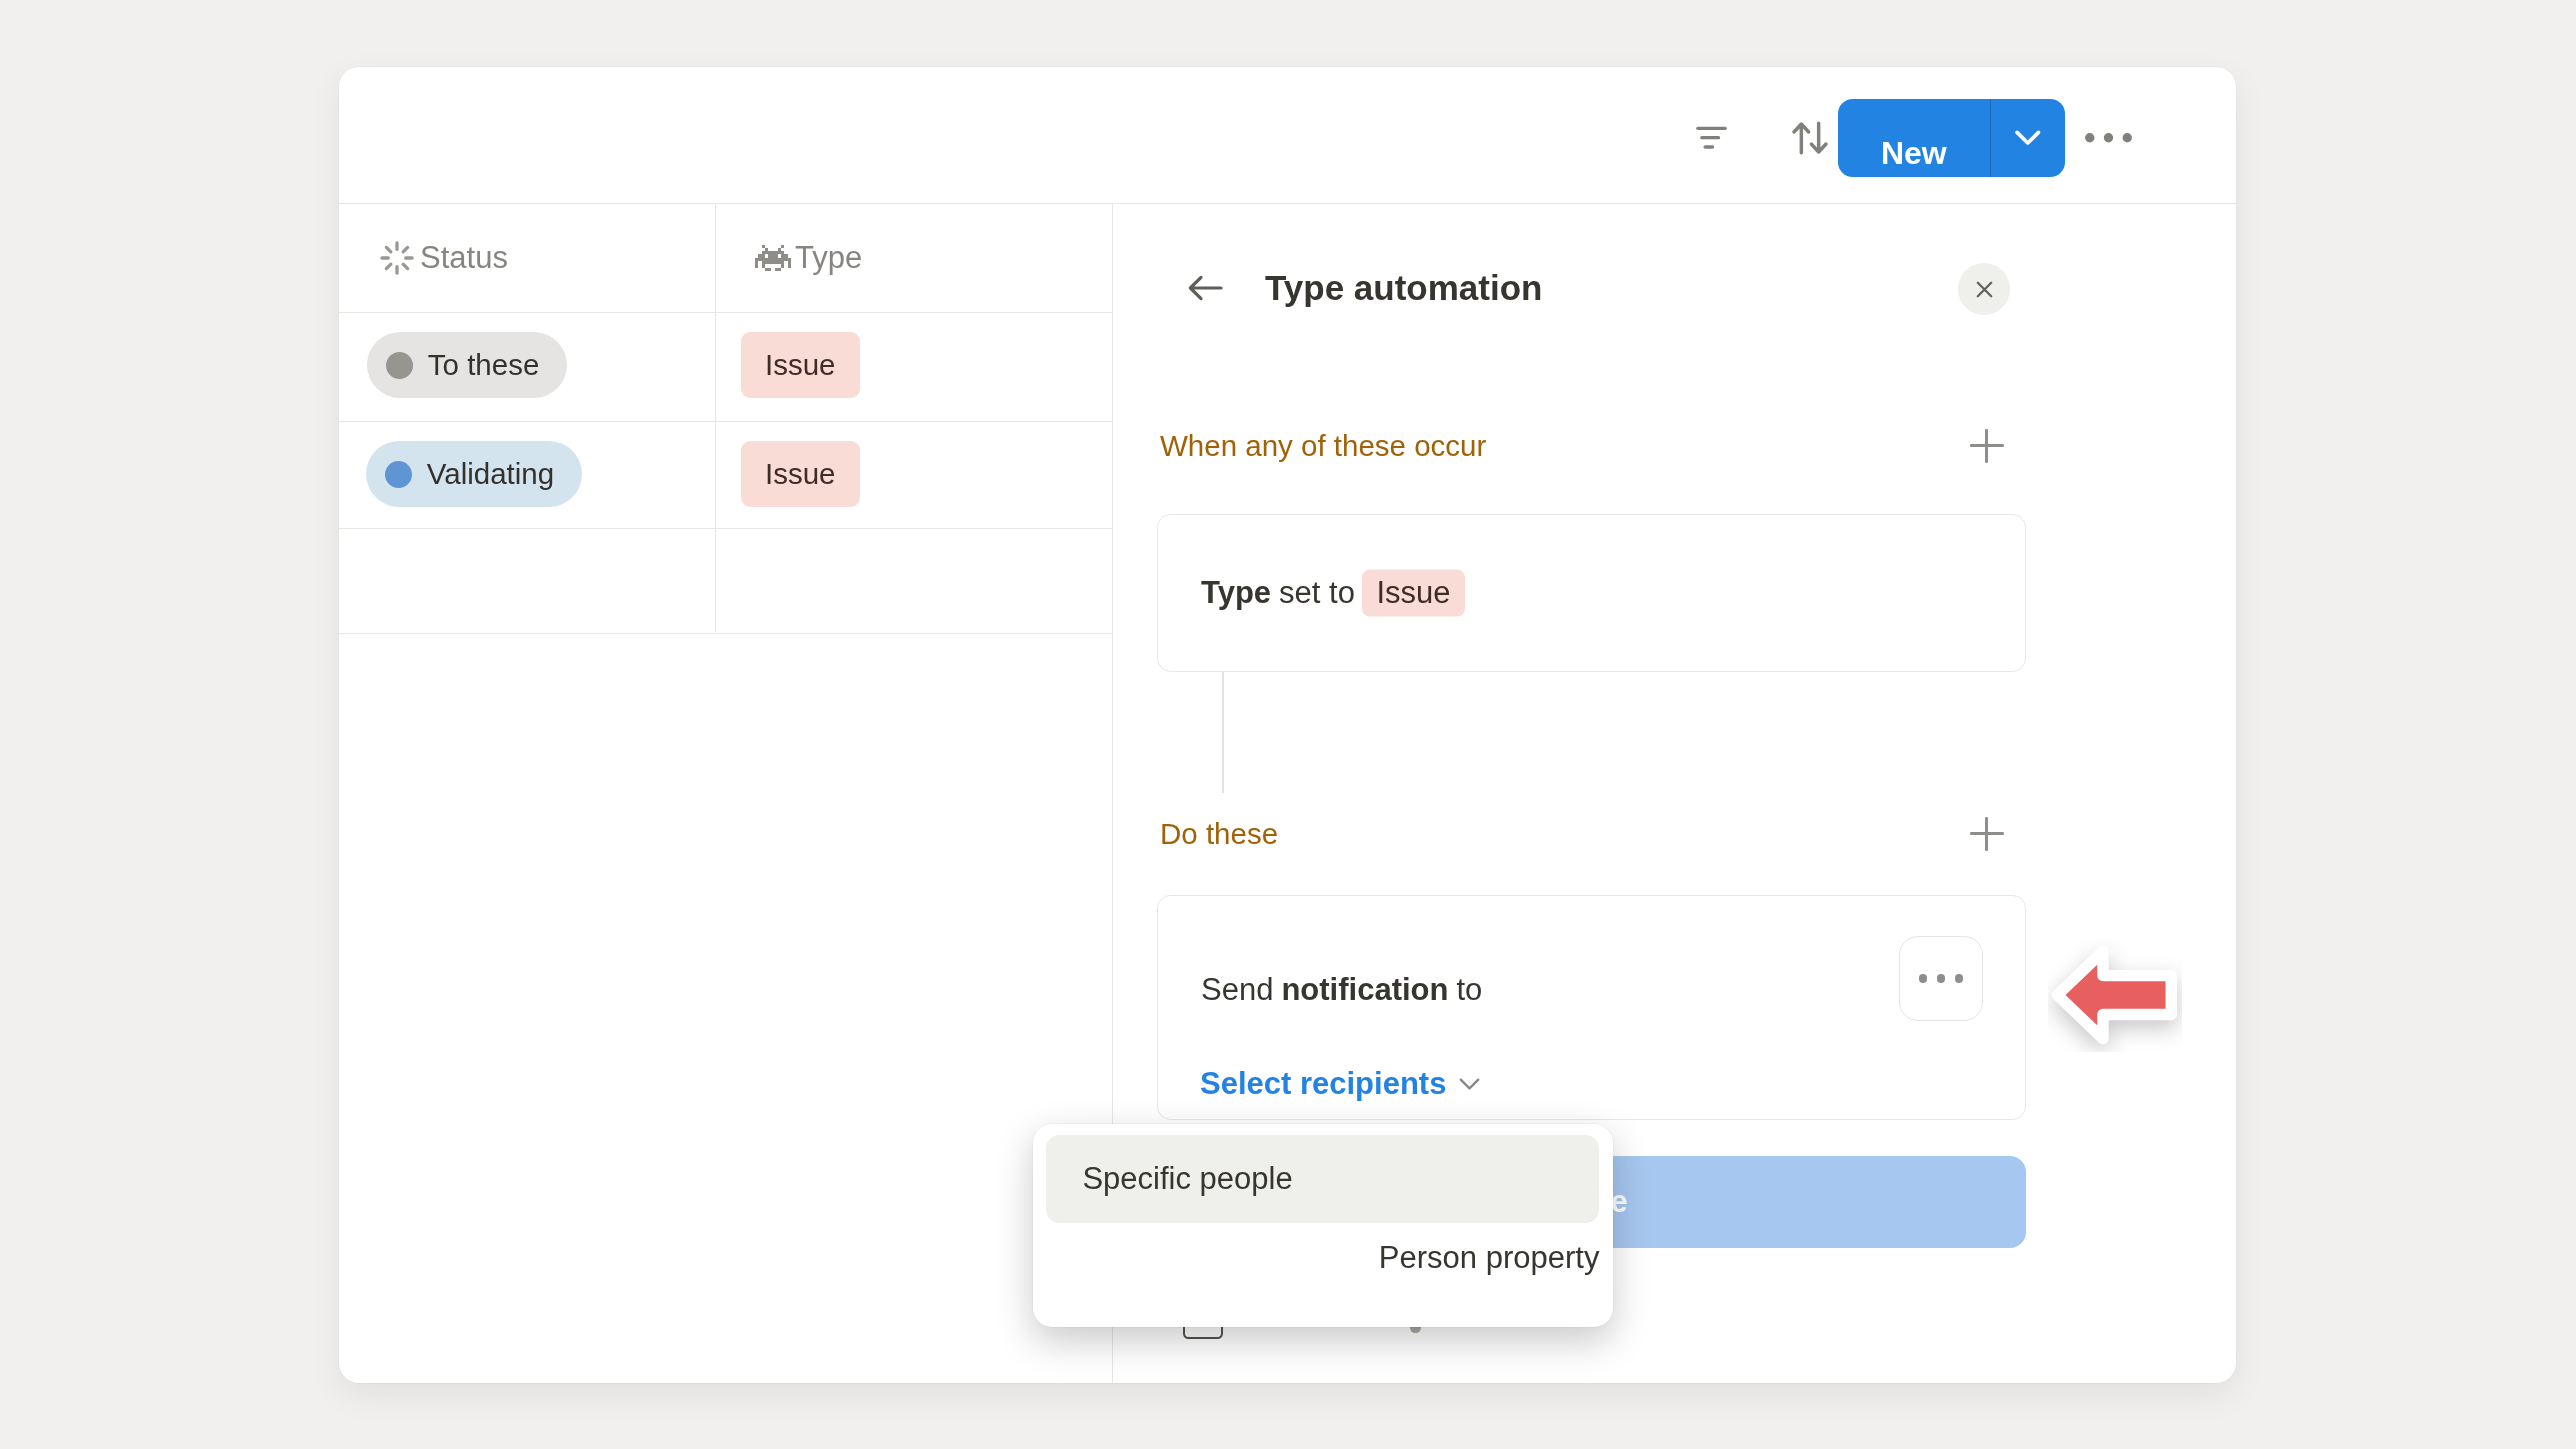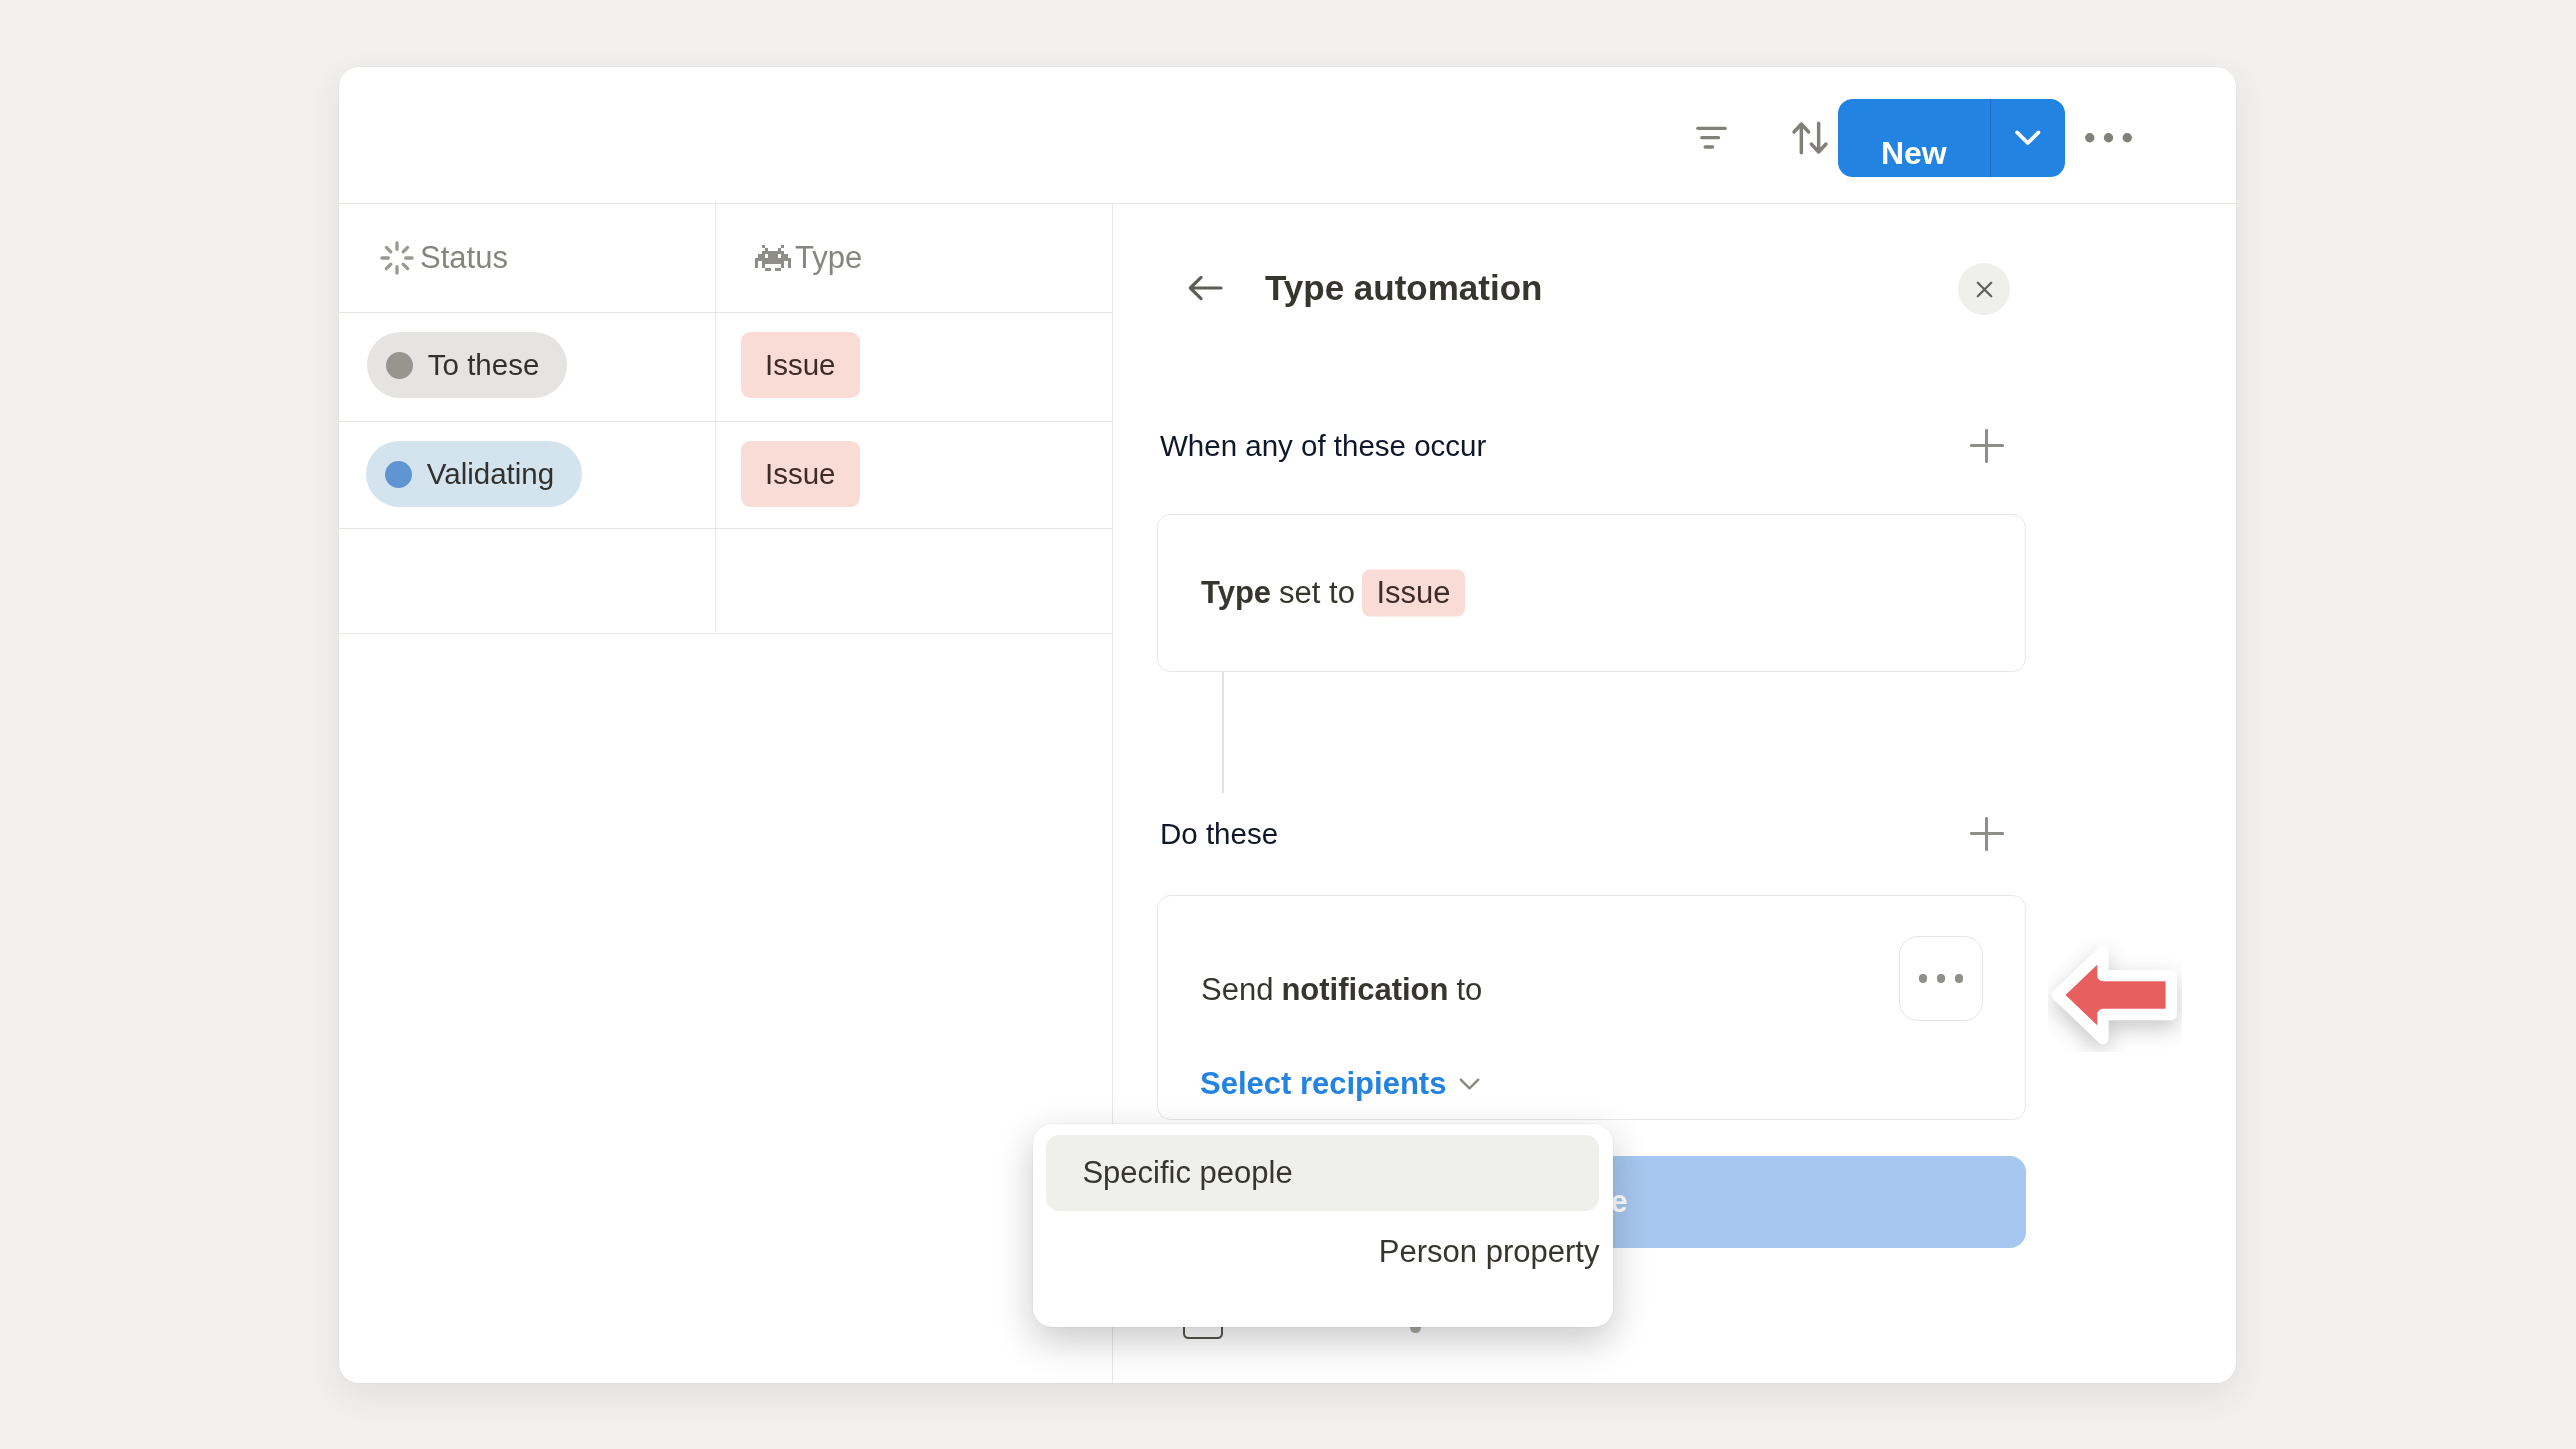--- a/index.html
+++ b/index.html
@@ -24,21 +24,21 @@
   .pill{position:absolute;display:flex;align-items:center;gap:14.8px;height:66px;border-radius:33px;
     padding:0 28px 0 19px;font-size:29.5px;color:#33312d;box-sizing:border-box;}
   .dot{width:27px;height:27px;border-radius:50%;flex:0 0 auto;}
   .tag{position:absolute;height:66px;border-radius:9.4px;display:flex;align-items:center;
     padding:0 24px;font-size:29.5px;color:#3d2c28;background:#fadcd6;}
   
   .panel-title{position:absolute;left:926px;top:221px;transform:translateY(-50%);
     font-size:35px;font-weight:700;color:#37352f;}
   .icon-btn{position:absolute;display:flex;align-items:center;justify-content:center;cursor:pointer;}
   .close-btn{left:1619px;top:196px;width:52px;height:52px;border-radius:50%;background:#efefec;}
-  .section-label{position:absolute;transform:translateY(-50%);font-size:29.5px;color:#0f172a;}
+  .section-label{position:absolute;transform:translateY(-50%);font-size:29.5px;color:#a16207;}
   .plus{position:absolute;width:34px;height:34px;}
   .plus:before,.plus:after{content:"";position:absolute;background:#8f8d88;border-radius:1.3px;}
   .plus:before{left:0;top:15.4px;width:34px;height:2.7px;}
   .plus:after{left:15.4px;top:0;width:2.7px;height:34px;}
   .pcard{position:absolute;left:818px;width:869px;background:#fff;border:1.3px solid #e8e7e5;
     border-radius:13.4px;box-sizing:border-box;}
   .trigger-line{position:absolute;left:43px;top:50%;transform:translateY(-50%);
     display:flex;align-items:center;font-size:31px;color:#37352f;}
   .b700{font-weight:700;}
   .sp{margin-right:8px;}
@@ -50,21 +50,21 @@
   .select-recipients{position:absolute;left:861px;top:989px;transform:translateY(-50%);
     display:flex;align-items:center;gap:12px;font-size:31px;font-weight:600;color:#2383e2;cursor:pointer;margin-top:28px;}
   .save-btn{position:absolute;left:818px;top:1089px;width:869px;height:92px;background:#a6c7f0;
     border-radius:16px;display:flex;align-items:center;justify-content:center;
     color:#ffffff;font-size:31px;font-weight:600;}
   .checkbox-partial{position:absolute;left:844px;top:1242px;width:40px;height:29.5px;
     border:2.7px solid #55524c;border-radius:5.4px;box-sizing:border-box;background:#fff;}
   .fragment{position:absolute;background:#a9a7a1;border-radius:2px;}
   .dropdown{position:absolute;left:694px;top:1057px;width:580px;height:203px;background:#fff;
     border-radius:19px;box-shadow:0 0 0 0.7px rgba(15,15,15,0.04),0 13.4px 37px rgba(15,15,15,0.22);z-index:20;}
-  .dd-item{position:absolute;left:13.4px;width:553px;height:76px;border-radius:13.4px;display:flex;
+  .dd-item{position:absolute;left:13.4px;width:553px;height:88px;border-radius:13.4px;display:flex;
     align-items:center;padding-left:36px;font-size:31px;color:#37352f;box-sizing:border-box;cursor:pointer;}
   .dd-item.hl{background:#efefec;}
   .arrow-annot{position:absolute;left:1709px;top:871px;z-index:30;pointer-events:none;}
   svg{display:block;}
 </style>
 </head>
 <body>
 
 <div id="app">
   <div class="card">

